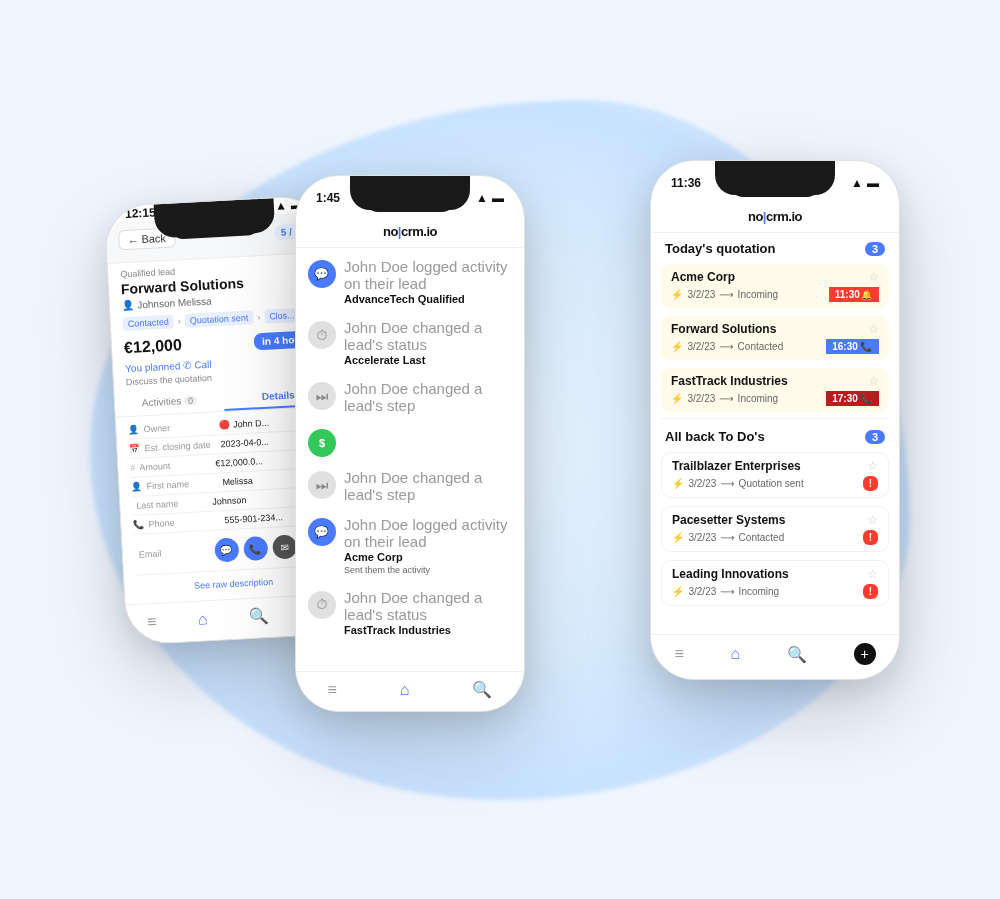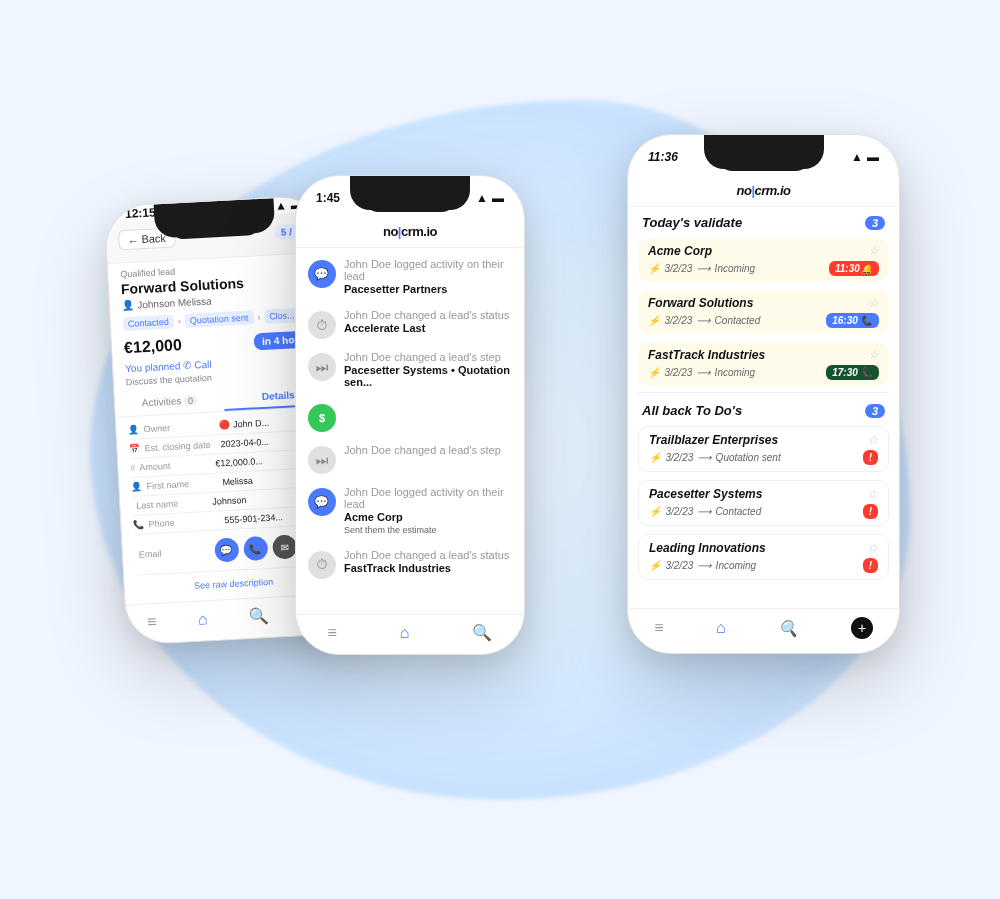--- a/index.html
+++ b/index.html
@@ -96,34 +96,33 @@
       height: 440px;
       left: 115px;
       top: 200px;
       z-index: 1;
       transform: rotate(-3deg);
     }
 
     
     .phone-middle {
       width: 230px;
-      height: 480px;
+      height: 537px;
       left: 295px;
       top: 175px;
       z-index: 2;
     }
 
     
     .phone-right {
-      width: 273px;
+      width: 250px;
       height: 520px;
       right: 100px;
-      top: 134px;
+      top: 160px;
       z-index: 3;
-      font-style: italic;
     }
 
     
     .screen {
       position: absolute;
       top: 0; left: 0; right: 0; bottom: 0;
       display: flex;
       flex-direction: column;
       overflow: hidden;
     }
@@ -382,21 +381,21 @@
       margin-top: 2px;
     }
 
     .activity-dot.blue { background: #4a7aff; color: #fff; }
     .activity-dot.gray { background: #e0e0e0; color: #888; }
     .activity-dot.green { background: #34c759; color: #fff; }
 
     .activity-content {}
 
     .activity-meta {
-      font-size: 11px;
+      font-size: 15px;
       color: #999;
       margin-bottom: 1px;
     }
 
     .activity-lead {
       font-size: 11px;
       font-weight: 600;
       color: #111;
       margin-bottom: 2px;
     }
@@ -470,32 +469,32 @@
     .reminder-bottom {
       display: flex;
       align-items: center;
       gap: 4px;
       font-size: 10px;
       color: #666;
     }
 
     .reminder-time-badge {
       margin-left: auto;
-      border-radius: 6px;
+      border-radius: 0;
       padding: 2px 6px;
       font-size: 10px;
       font-weight: 600;
       display: flex;
       align-items: center;
       gap: 2px;
     }
 
     .badge-red { background: #ff3b30; color: #fff; }
     .badge-blue { background: #4a7aff; color: #fff; }
-    .badge-purple { background: #14532d; color: #fff; }
+    .badge-purple { background: #b91c1c; color: #fff; }
 
     .todo-card {
       border-radius: 10px;
       margin: 4px 10px;
       padding: 6px 10px;
       display: flex;
       flex-direction: column;
       gap: 3px;
       border: 1px solid #f0f0f0;
       background: #fff;
@@ -694,57 +693,56 @@
       <div class="mid-header">
         <span class="crm-logo">no<span>|</span>crm.io</span>
       </div>
 
       <div class="activity-list">
 
         <div class="activity-item">
           <div class="activity-dot blue">💬</div>
           <div class="activity-content">
             <div class="activity-meta">John Doe logged activity on their lead</div>
-            <div class="activity-lead">Pacesetter Partners</div>
+            <div class="activity-lead">AdvanceTech Qualified</div>
           </div>
         </div>
 
         <div class="activity-item">
           <div class="activity-dot gray" style="font-size:14px;">⏱</div>
           <div class="activity-content">
             <div class="activity-meta">John Doe changed a lead's status</div>
             <div class="activity-lead">Accelerate Last</div>
           </div>
         </div>
 
         <div class="activity-item">
           <div class="activity-dot gray" style="font-size:14px;">⏭</div>
           <div class="activity-content">
             <div class="activity-meta">John Doe changed a lead's step</div>
-            <div class="activity-lead">Pacesetter Systems • Quotation sen...</div>
           </div>
         </div>
 
         <div class="activity-item">
           <div class="activity-dot green" style="font-size:11px;font-weight:700;">$</div>
         </div>
 
         <div class="activity-item">
           <div class="activity-dot gray" style="font-size:14px;">⏭</div>
           <div class="activity-content">
             <div class="activity-meta">John Doe changed a lead's step</div>
           </div>
         </div>
 
         <div class="activity-item">
           <div class="activity-dot blue">💬</div>
           <div class="activity-content">
             <div class="activity-meta">John Doe logged activity on their lead</div>
             <div class="activity-lead">Acme Corp</div>
-            <div class="activity-msg">Sent them the estimate</div>
+            <div class="activity-msg">Sent them the activity</div>
           </div>
         </div>
 
         <div class="activity-item">
           <div class="activity-dot gray" style="font-size:14px;">⏱</div>
           <div class="activity-content">
             <div class="activity-meta">John Doe changed a lead's status</div>
             <div class="activity-lead">FastTrack Industries</div>
           </div>
         </div>
@@ -768,21 +766,21 @@
           <span>▲</span>
           <span>▬</span>
         </div>
       </div>
 
       <div class="right-header">
         <span class="crm-logo">no<span>|</span>crm.io</span>
       </div>
 
       <div class="section-header">
-        <span class="section-title">Today's validate</span>
+        <span class="section-title">Today's quotation</span>
         <span class="section-count">3</span>
       </div>
 
       <div class="reminder-card">
         <div class="reminder-top">
           <span class="reminder-name">Acme Corp</span>
           <span class="star-icon">☆</span>
         </div>
         <div class="reminder-bottom">
           <span>⚡</span>

